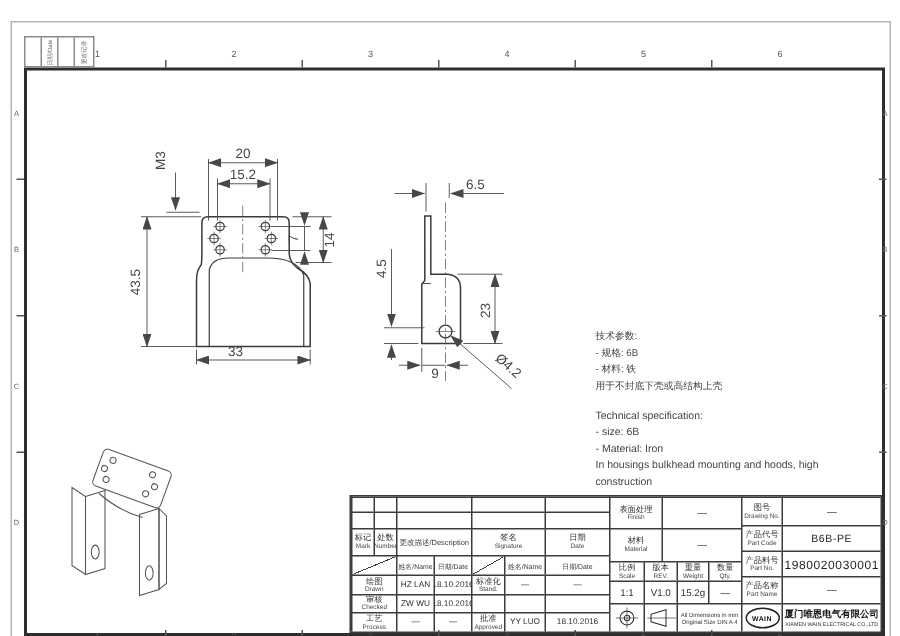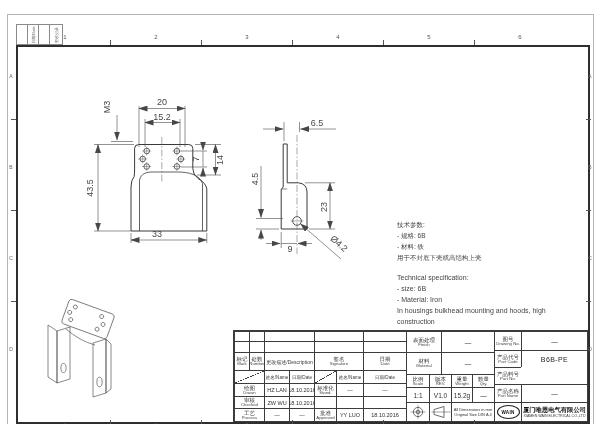--- a/index.html
+++ b/index.html
@@ -461,20 +461,23 @@
     </div>
     <div class="tc ptcode" style="left:287px;top:19px;width:66px;height:17px">
       <span>B6B-PE</span>
     </div>
     <div class="tc lab" style="left:260px;top:36px;width:27px;height:17px">
       <div>
           <div class="z">产品料号</div>
            <div class="e">Part No.</div>
         </div>
     </div>
+    <div class="tc partno" style="left:287px;top:36px;width:66px;height:17px">
+      <span>1980020030001</span>
+    </div>
     <div class="tc lab" style="left:260px;top:53px;width:27px;height:18px">
       <div>
           <div class="z">产品名称</div>
            <div class="e">Part Name</div>
         </div>
     </div>
     <div class="tc val" style="left:287px;top:53px;width:66px;height:18px">
       <span>—</span>
     </div>
     <div class="tc" style="left:260px;top:71px;width:27px;height:19px">

